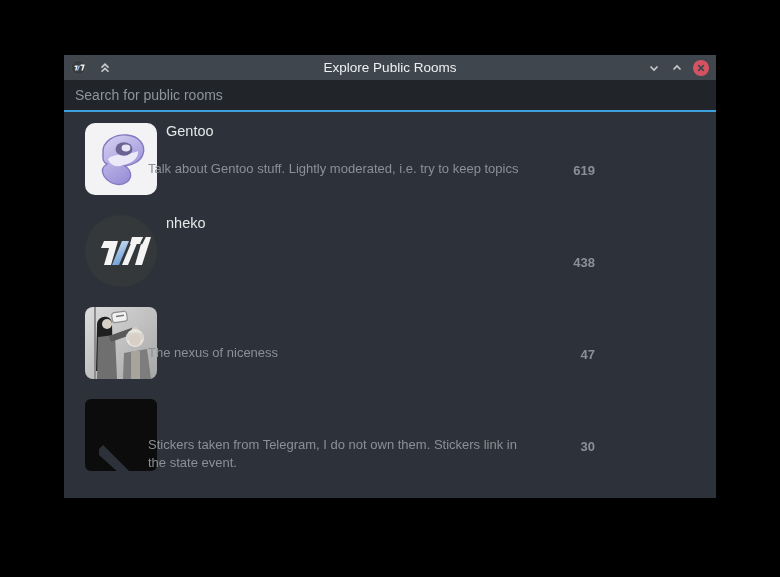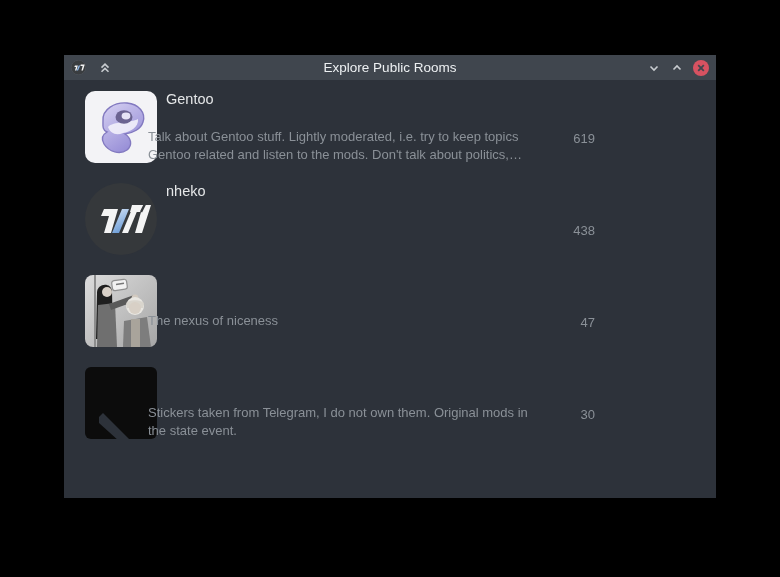--- a/index.html
+++ b/index.html
@@ -46,21 +46,21 @@
   .room-name{
     position:absolute;left:102px;top:8px;font-size:14.5px;color:#e5e7e8;
     white-space:pre;line-height:20px;
   }
   .room-desc{position:absolute;left:84px;top:47px;width:398px;}
   .desc-line{
     font-size:13px;line-height:18px;color:#8a9097;white-space:pre;overflow:hidden;
   }
   .member-count{
     position:absolute;left:495px;top:49px;width:36px;text-align:right;
-    font-size:13px;line-height:18px;color:#8a9097;
+    font-size:13px;line-height:18px;color:#8a9097;font-weight:bold;
   }
 </style>
 </head>
 <body>
 
 <div>
   <div class="window">
 
     <div class="titlebar">
       <div class="tb-btn">
@@ -91,20 +91,23 @@
         </div>
         <div class="tb-btn close-btn">
           <svg width="16" height="16" viewBox="0 0 16 16" stroke="#40464e" stroke-width="1.8">
             <line x1="5.2" y1="5.2" x2="10.8" y2="10.8"></line>
             <line x1="10.8" y1="5.2" x2="5.2" y2="10.8"></line>
           </svg>
         </div>
       </div>
     </div>
 
+    <div class="searchbar">
+      <input type="text" placeholder="Search for public rooms" style="">
+    </div>
 
     <div class="room-list">
 
       <div class="room-row">
         <div class="avatar">
           <svg width="72" height="72" viewBox="0 0 72 72">
             <defs>
               <linearGradient id="ggrad" x1="0" y1="0" x2="0.6" y2="1">
                 <stop offset="0" stop-color="#d8d3f3"></stop>
                   <stop offset="1" stop-color="#958cd6"></stop>
@@ -115,21 +118,20 @@
                      C46,47 48,54 42,59 C35,64 24,61 19,53 C16,48 17,44 22,41
                      C17,39 18,34 18,30 Z" fill="url(#ggrad)" stroke="#8279c0" stroke-width="1.4"></path>
             <path d="M23,36 C28,30 46,32 53,28 C54,36 45,41 38,42 C31,45 25,42 23,36 Z" fill="#f6f5fc" opacity="0.85"></path>
             <ellipse cx="39" cy="26" rx="8.5" ry="6.8" fill="#6b6391"></ellipse>
             <ellipse cx="41" cy="25" rx="4.4" ry="3.4" fill="#e7e4f6"></ellipse>
           </svg>
         </div>
         <div class="room-name">Gentoo</div>
         <div class="room-desc">
           <div class="desc-line">Talk about Gentoo stuff. Lightly moderated, i.e. try to keep topics</div>
-          <div class="desc-line">Gentoo related and listen to the mods. Don't talk about politics,…</div>
         </div>
         <div class="member-count">619</div>
       </div>
 
       <div class="room-row">
         <div class="avatar">
           <svg width="72" height="72" viewBox="0 0 72 72">
             <defs>
               <linearGradient id="ngrad" x1="0" y1="0" x2="0.4" y2="1">
                 <stop offset="0" stop-color="#d6e3f5"></stop>
@@ -198,21 +200,21 @@
                 </clipPath>
               </defs>
             <g clip-path="url(#sclip)">
               <rect width="72" height="72" fill="#0c0c0c"></rect>
               <polygon points="18,46 46,74 14,74 14,50" fill="#2d323a"></polygon>
               <polygon points="14,56 34,74 14,74" fill="#0c0c0c"></polygon>
             </g>
           </svg>
         </div>
         <div class="room-desc">
-          <div class="desc-line">Stickers taken from Telegram, I do not own them. Original mods in</div>
+          <div class="desc-line">Stickers taken from Telegram, I do not own them. Stickers link in</div>
           <div class="desc-line">the state event.</div>
         </div>
         <div class="member-count">30</div>
       </div>
 
     </div>
   </div>
 </div>
 
 </body></html>

